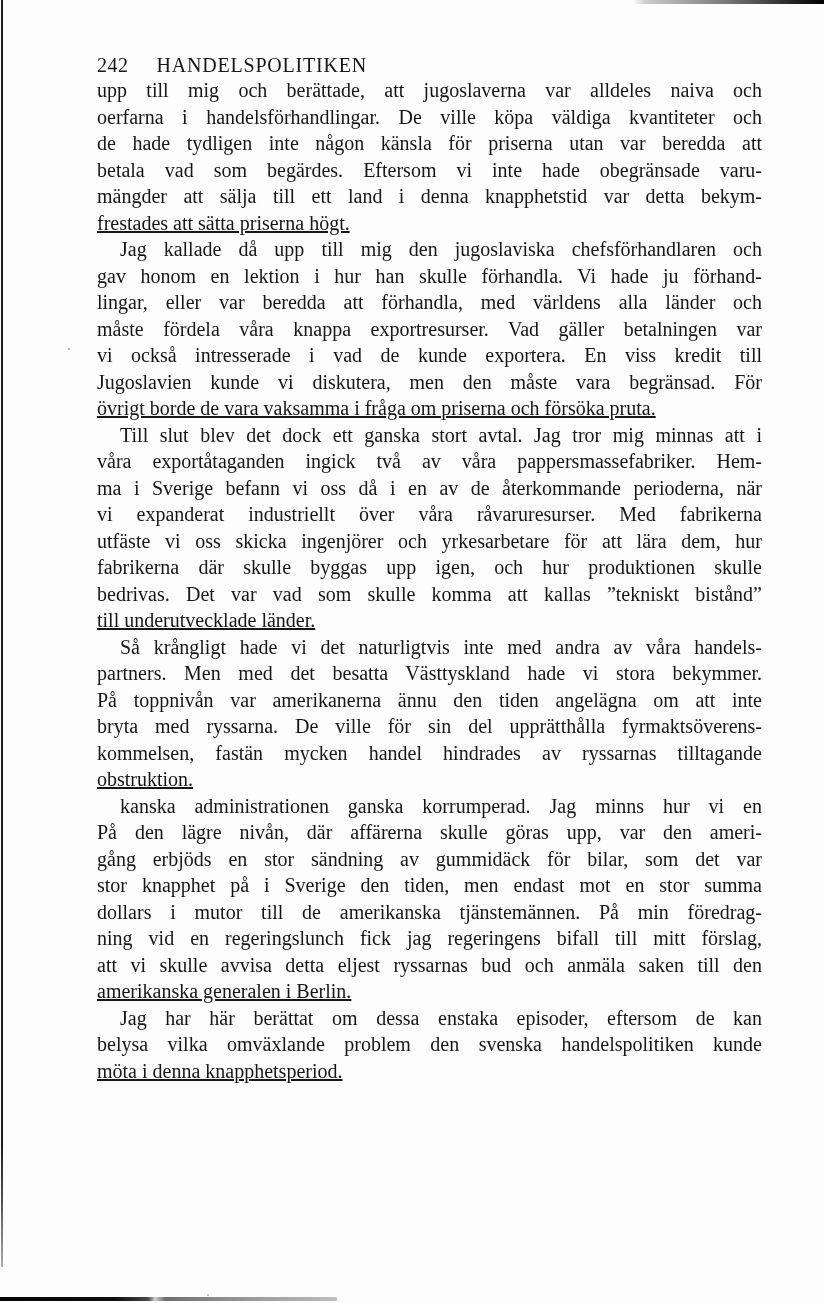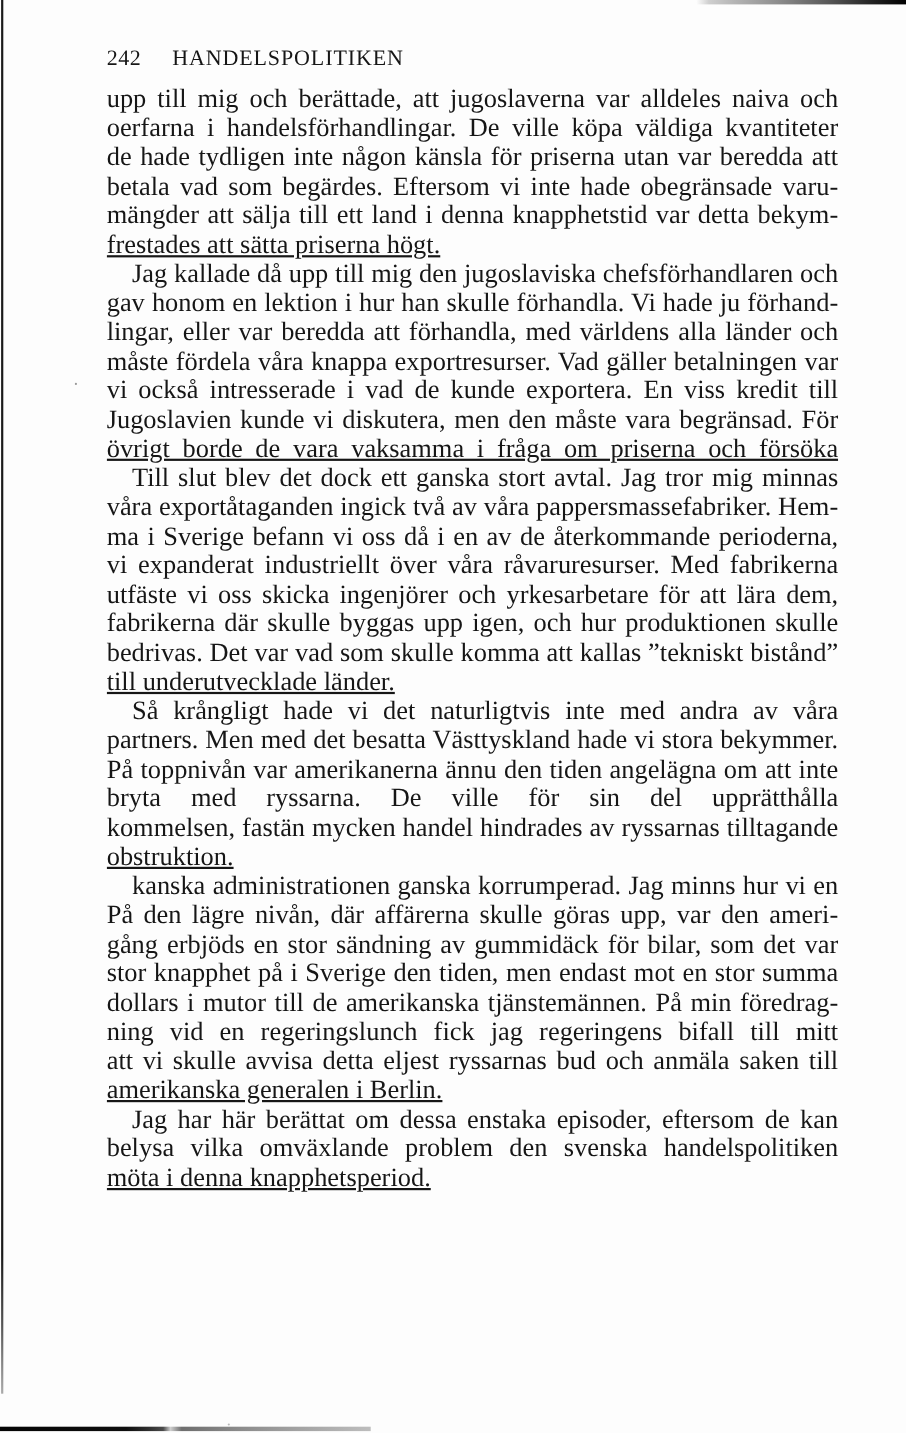--- a/index.html
+++ b/index.html
@@ -55,21 +55,21 @@
     background: #9a9a9a;
     border-radius: 50%;
   }
   .speck-1 { left: 68px; top: 348px; }
   .speck-2 { left: 207px; top: 1294px; background: #b9b9b9; }
 
   
   .running-head {
     position: absolute;
     left: 97px;
-    top: 42px;
+    top: 54px;
     display: flex;
     align-items: baseline;
     font-size: 20px;
     line-height: 22px;
     white-space: nowrap;
   }
   .page-number {
     letter-spacing: 0.5px;
   }
   .head-title {
@@ -82,21 +82,21 @@
     position: absolute;
     left: 97px;
     top: 77px;
     width: 665px;
   }
   .para {
     margin: 0;
     padding: 0;
   }
   .line {
-    font-size: 24px;
+    font-size: 20px;
     line-height: 26.5px;
     height: 26.5px;
     overflow: hidden;
     text-align: justify;
     text-align-last: justify;
     white-space: normal;
   }
   .line.last {
     text-align-last: left;
     text-decoration: underline;

